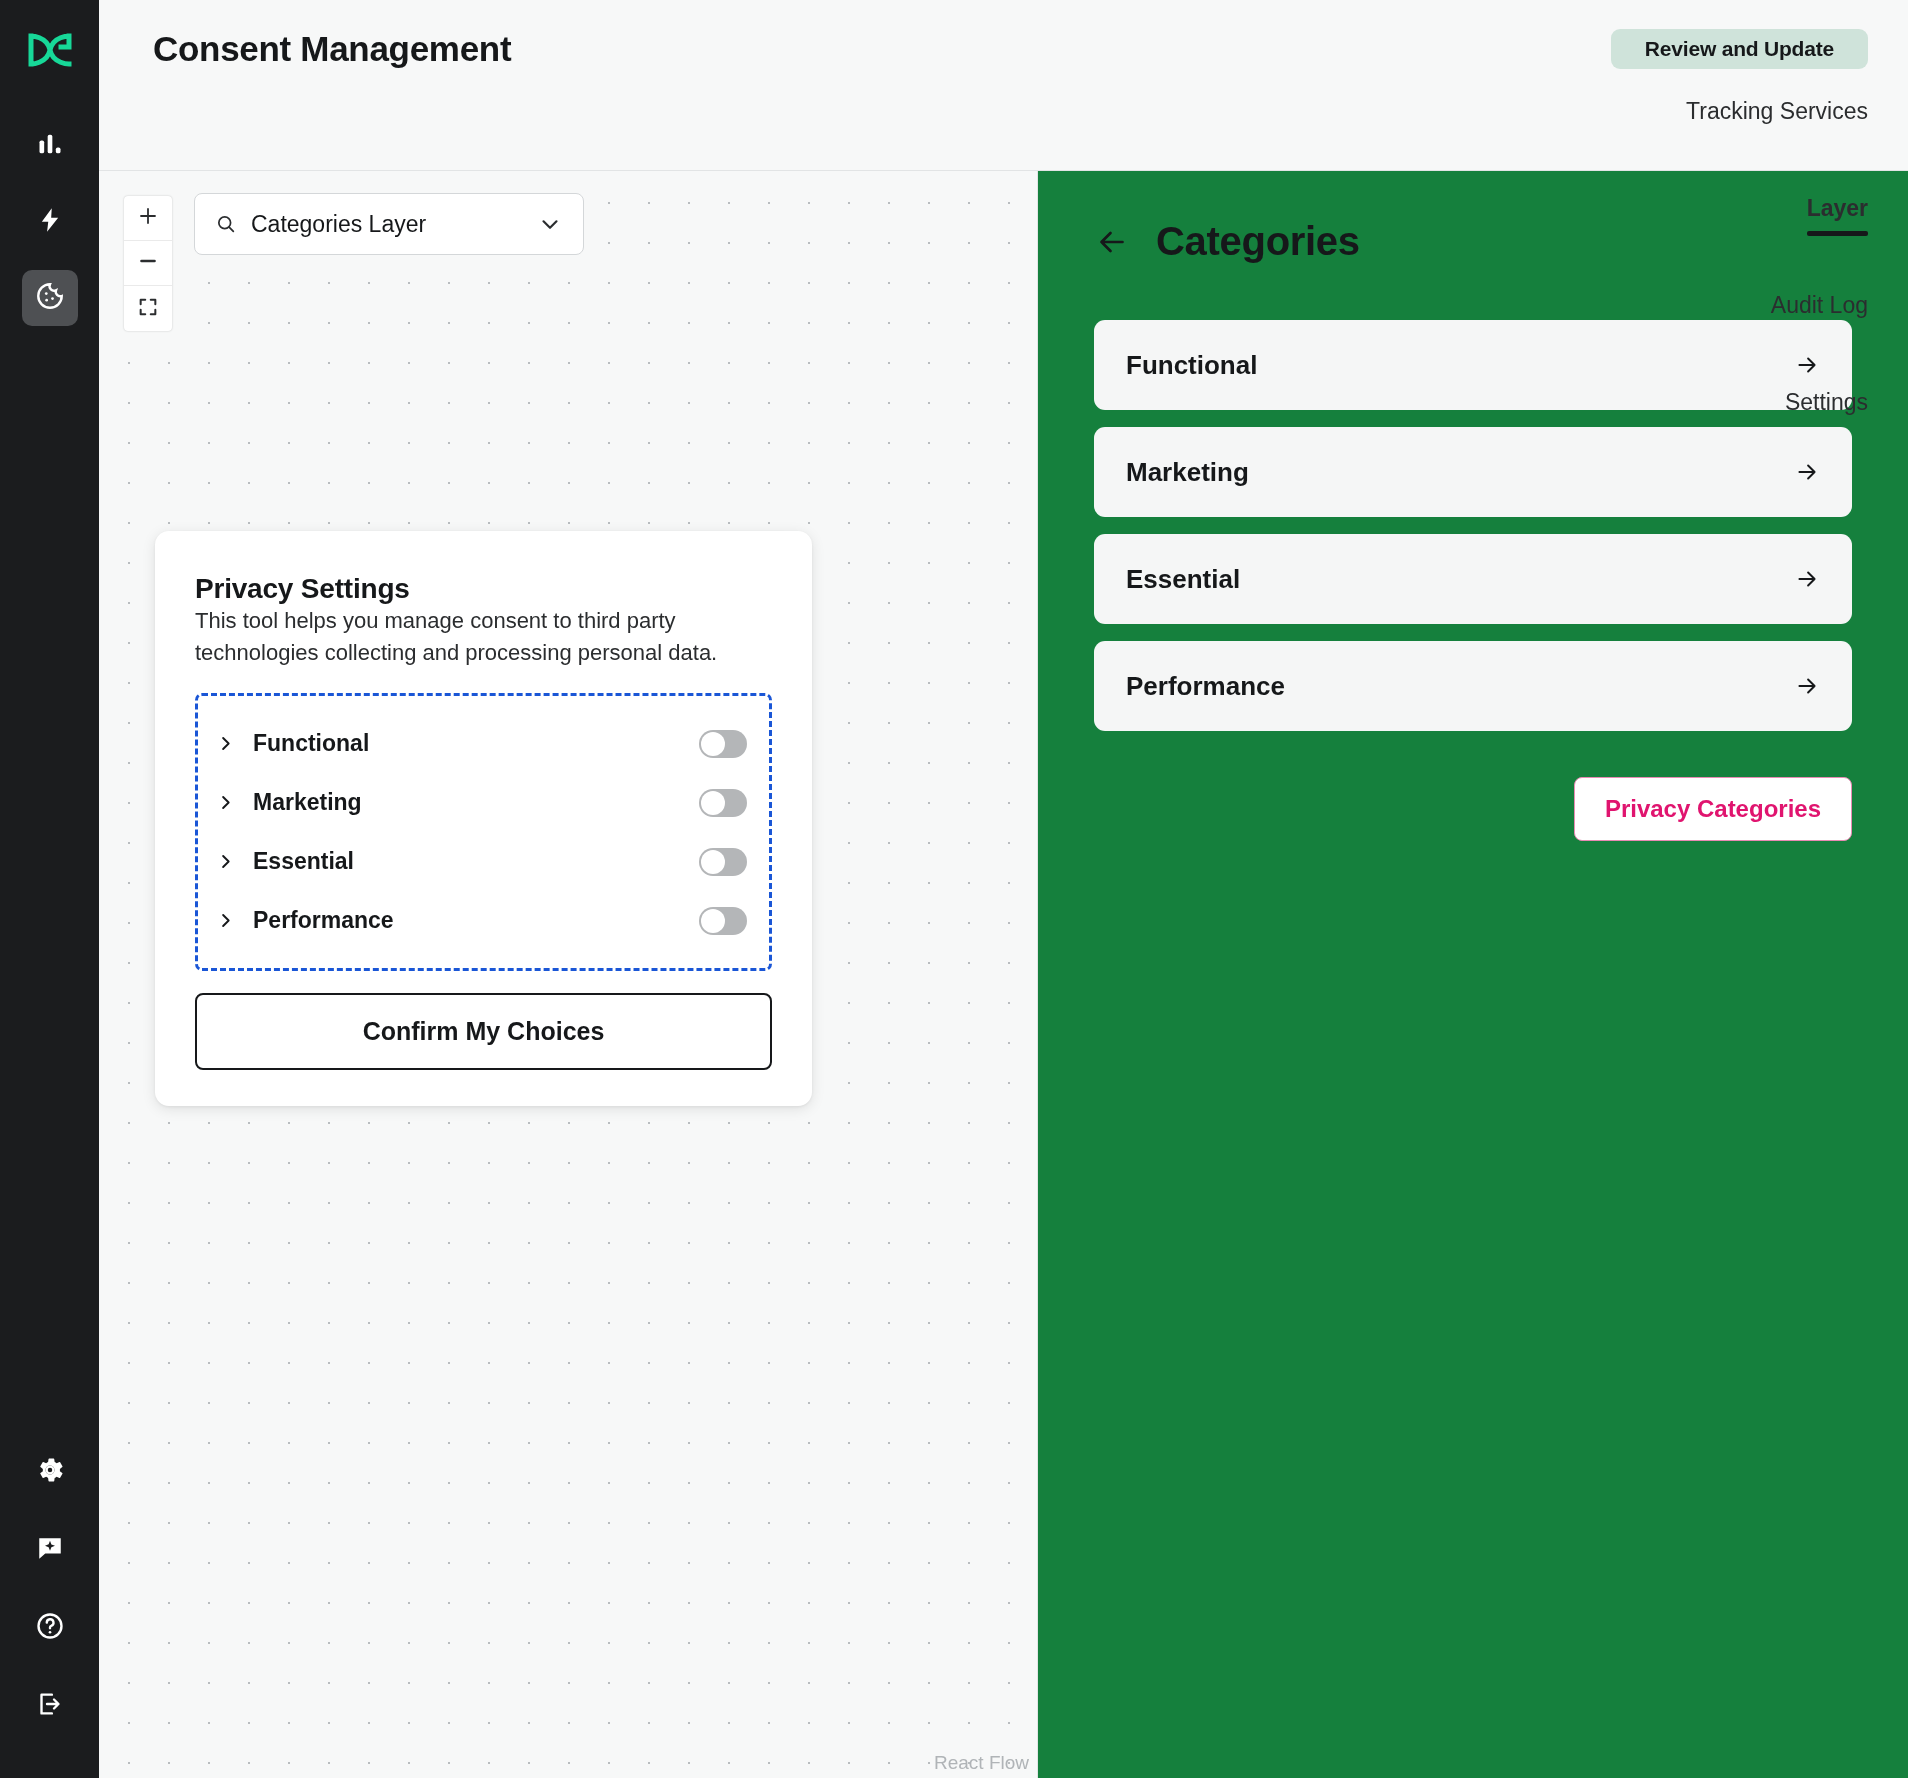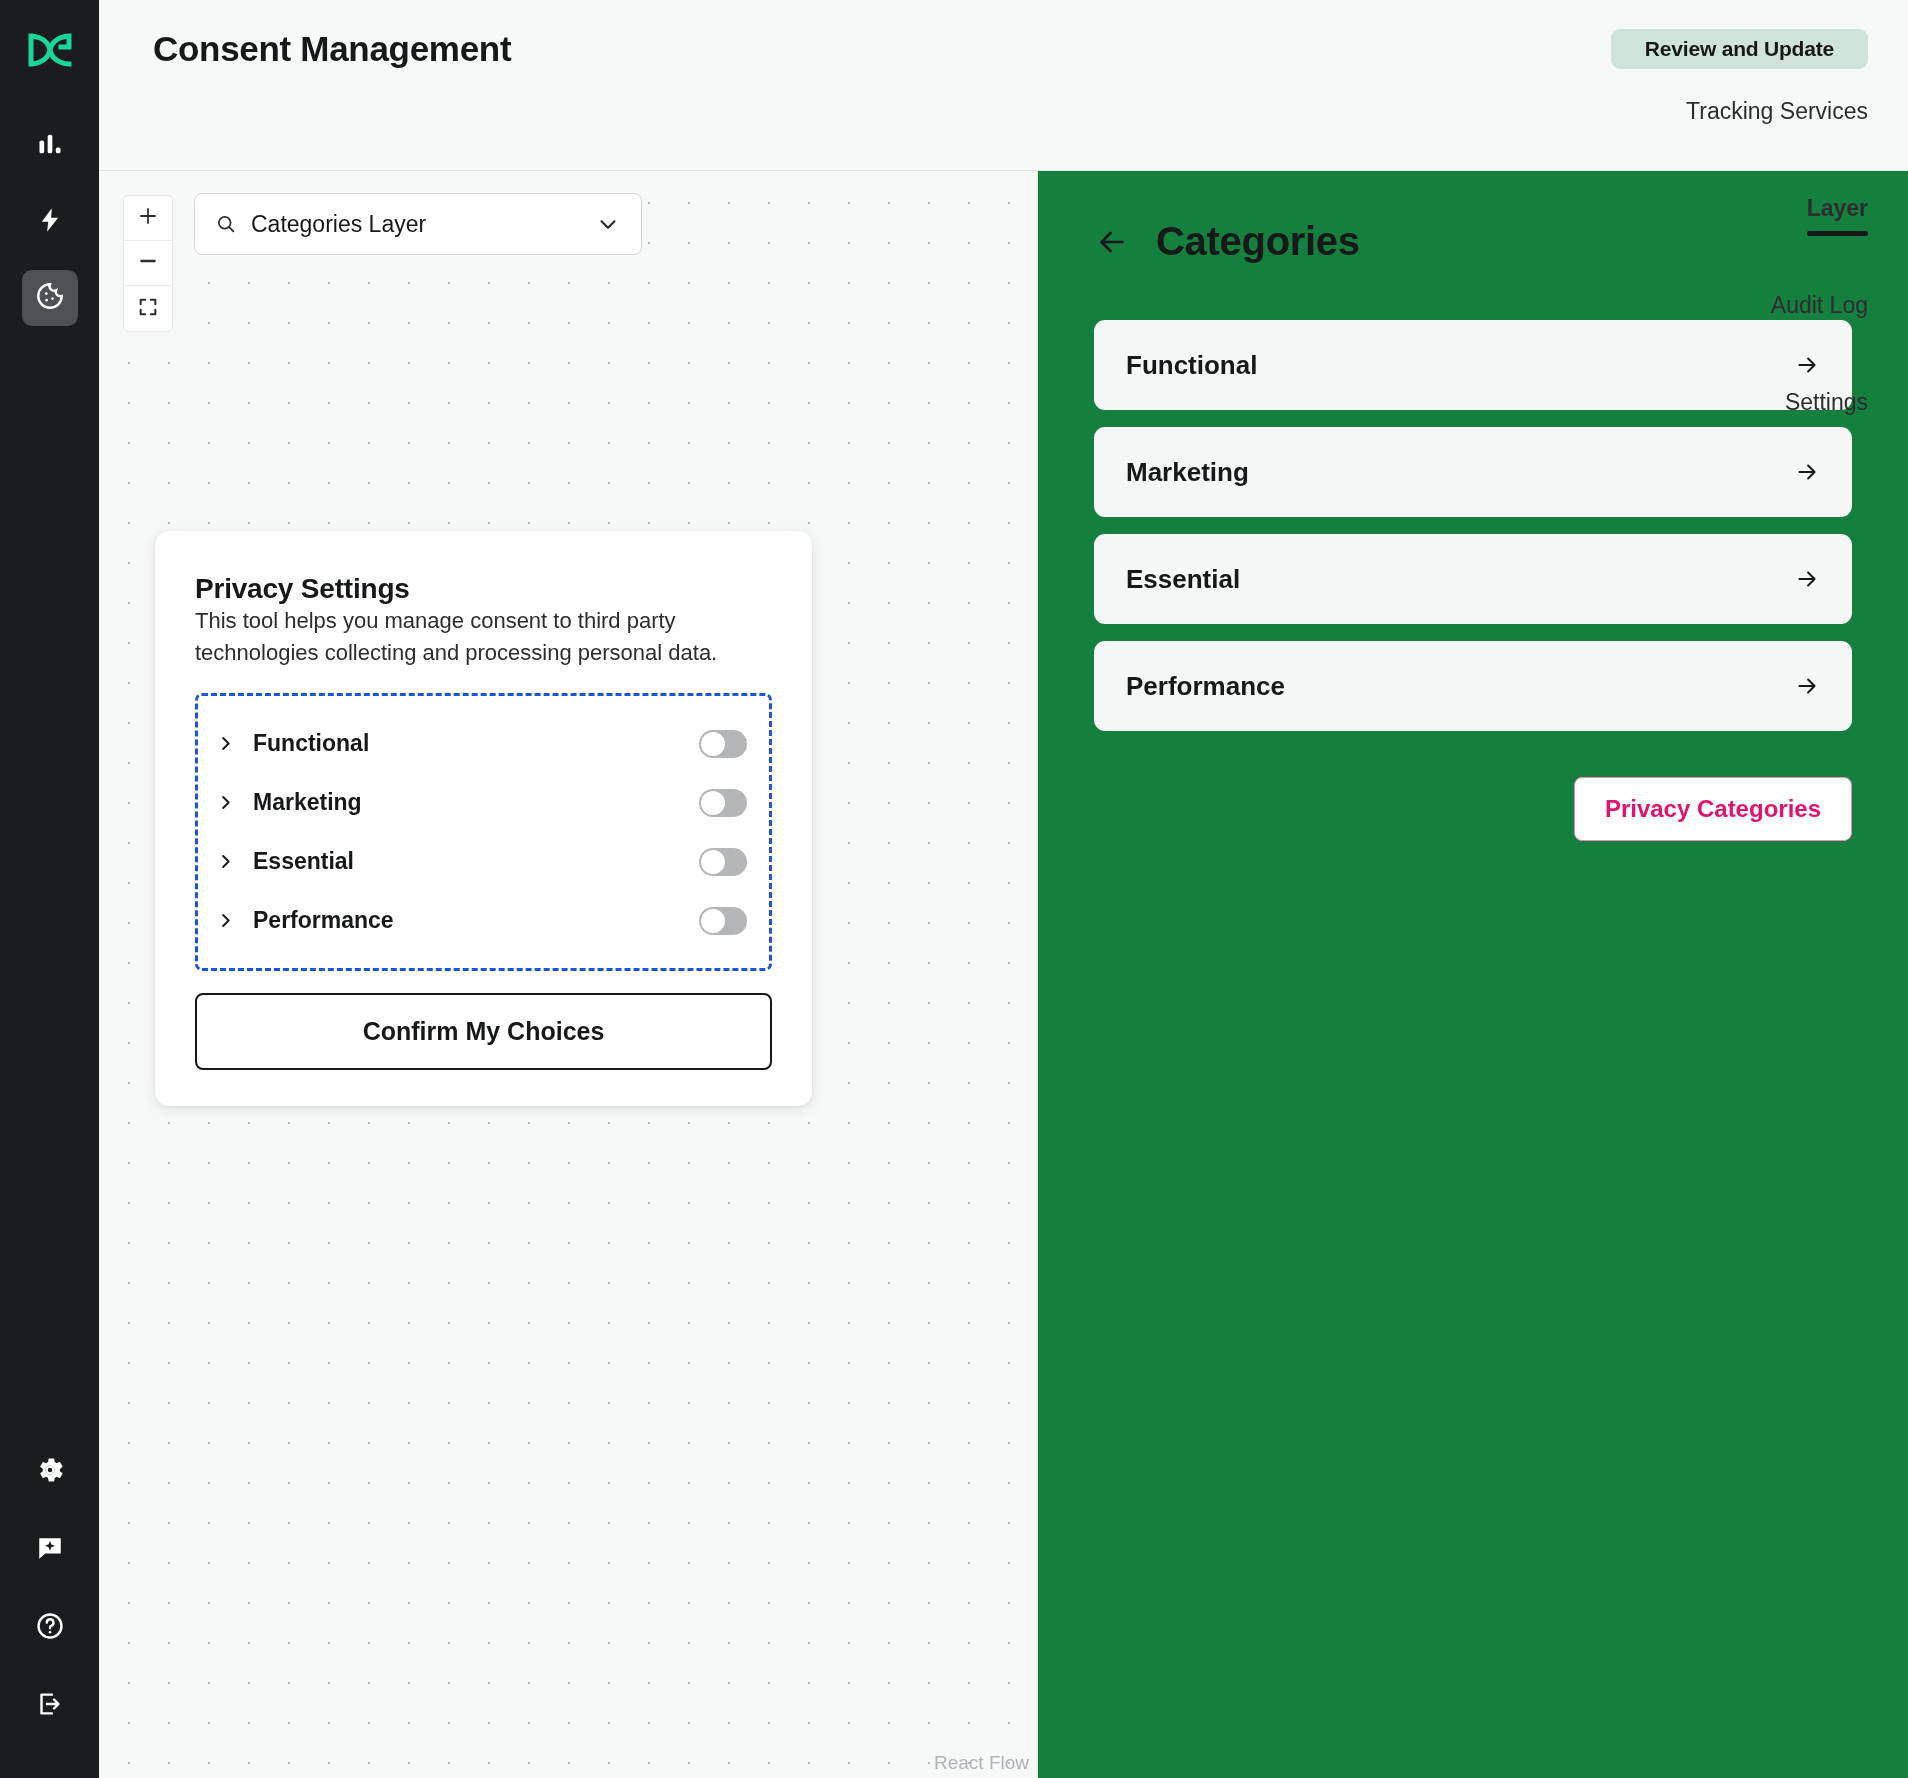--- a/index.html
+++ b/index.html
@@ -170,21 +170,21 @@
     border-bottom: 1px solid #eaeaea;
     cursor: pointer;
     color: #2b2d2f;
   }
   .zoom-btn:last-child { border-bottom: none; }
 
   .layer-select {
     position: absolute;
     left: 95px;
     top: 22px;
-    width: 448px;
+    width: 390px;
     height: 62px;
     background: #ffffff;
     border: 1px solid #d4d7d9;
     border-radius: 8px;
     display: flex;
     align-items: center;
     padding: 0 20px;
     gap: 14px;
     cursor: pointer;
     z-index: 5;

